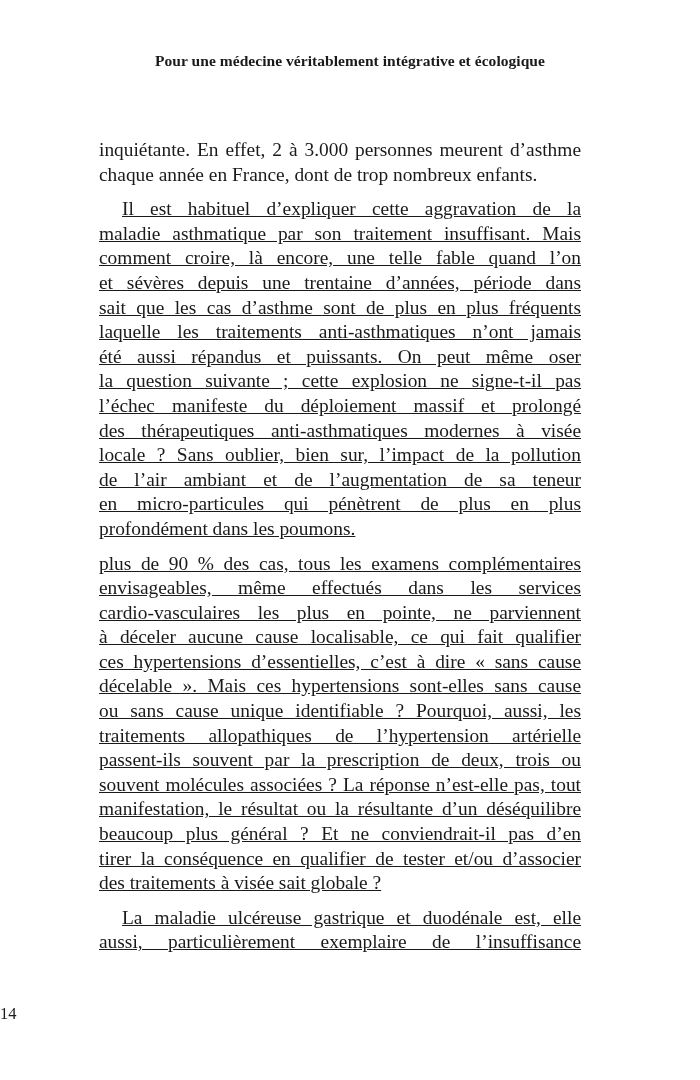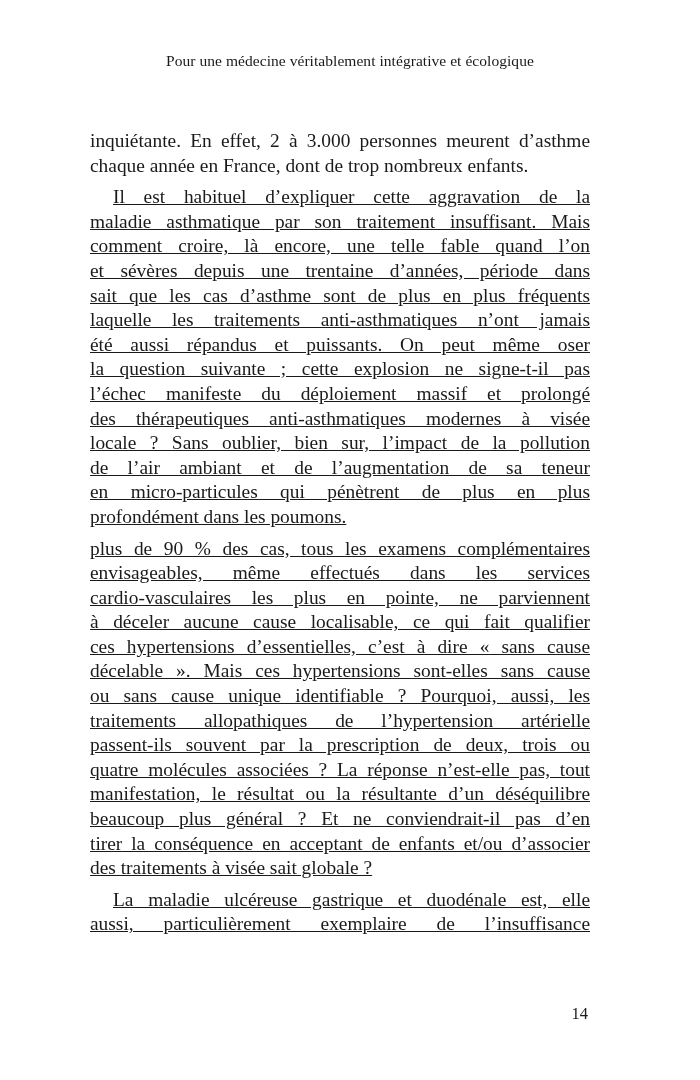--- a/index.html
+++ b/index.html
@@ -17,29 +17,30 @@
     }
     .running-header {
       position: absolute;
       top: 51px;
       left: 0;
       width: 700px;
       text-align: center;
       font-size: 15.5px;
       line-height: 20px;
       letter-spacing: 0.05px;
+      font-weight: bold;
     }
     .page-body {
       position: absolute;
       top: 128px;
       left: 89px;
       width: 502px;
     }
     .para {
-      margin: 1px;
+      margin: 10px;
       font-size: 19.4px;
       line-height: 24.6px;
     }
     .para + .para {
       margin-top: 7px;
       text-decoration: underline;
     }
     .line {
       display: block;
       text-align: justify;
@@ -53,21 +54,21 @@
       text-align-last: left;
     }
     .line.indent {
       padding-left: 23px;
     }
     .page-number {
       position: absolute;
       top: 1004px;
       left: 0;
       width: 588px;
-      text-align: right;
+      text-align: left;
       font-size: 16.5px;
       line-height: 20px;
     }
   </style>
 </head>
 <body>
 
 <div class="running-header">Pour une médecine véritablement intégrative et écologique</div>
 
 <div class="page-body">
@@ -97,24 +98,24 @@
   <p class="para">
     <span class="line">plus de 90 % des cas, tous les examens complémentaires</span>
     <span class="line">envisageables, même effectués dans les services</span>
     <span class="line">cardio-vasculaires les plus en pointe, ne parviennent</span>
     <span class="line">à déceler aucune cause localisable, ce qui fait qualifier</span>
     <span class="line">ces hypertensions d’essentielles, c’est à dire « sans cause</span>
     <span class="line">décelable ». Mais ces hypertensions sont-elles sans cause</span>
     <span class="line">ou sans cause unique identifiable ? Pourquoi, aussi, les</span>
     <span class="line">traitements allopathiques de l’hypertension artérielle</span>
     <span class="line">passent-ils souvent par la prescription de deux, trois ou</span>
-    <span class="line">quatre molécules associées ? La réponse n’est-elle pas, tout</span>
+    <span class="line">souvent molécules associées ? La réponse n’est-elle pas, tout</span>
     <span class="line">manifestation, le résultat ou la résultante d’un déséquilibre</span>
     <span class="line">beaucoup plus général ? Et ne conviendrait-il pas d’en</span>
-    <span class="line">tirer la conséquence en acceptant de enfants et/ou d’associer</span>
+    <span class="line">tirer la conséquence en qualifier de tester et/ou d’associer</span>
     <span class="line last">des traitements à visée sait globale ?</span>
   </p>
 
   <p class="para">
     <span class="line indent">La maladie ulcéreuse gastrique et duodénale est, elle</span>
     <span class="line">aussi, particulièrement exemplaire de l’insuffisance</span>
   </p>
 
 </div>
 

